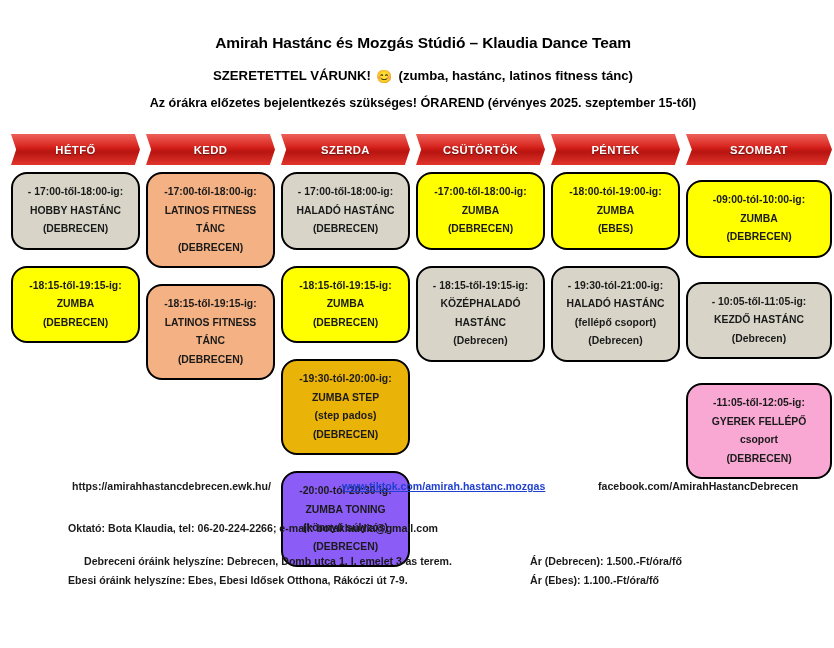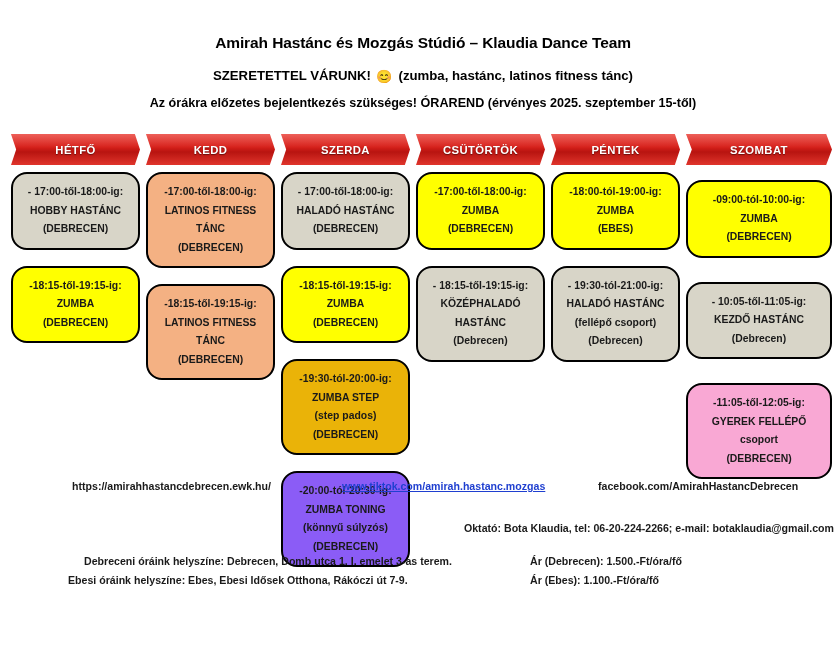--- a/index.html
+++ b/index.html
@@ -71,21 +71,21 @@
 
   .c-beige  { background: #d8d5c8; }
   .c-yellow { background: #ffff00; }
   .c-peach  { background: #f4b183; }
   .c-rose   { background: #eab308; }
   .c-purple { background: #8b5cf6; }
   .c-green  { background: #f9a8d4; }
 
   
   .footer { position: absolute; left: 0; top: 480px; width: 834px; }
-  .f-row { position: relative; font-size: 10.6px; font-weight: bold; color:#1a1a1a;text-align:right; }
+  .f-row { position: relative; font-size: 10.6px; font-weight: bold; color:#1a1a1a; }
   .f-links { height: 26px; }
   .f-links .a { position: absolute; left: 72px; top: 0; }
   .f-links .b {
     position: absolute; left: 342px; top: 0;
     color: #1f3fd0; text-decoration: underline;
   }
   .f-links .c { position: absolute; left: 598px; top: 0; }
   .f-oktato { margin: 16px 0 0 68px; }
   .f-block { position: relative; margin-top: 21px; height: 38px; }
   .f-block .l1 { position: absolute; left: 84px; top: 0; }

